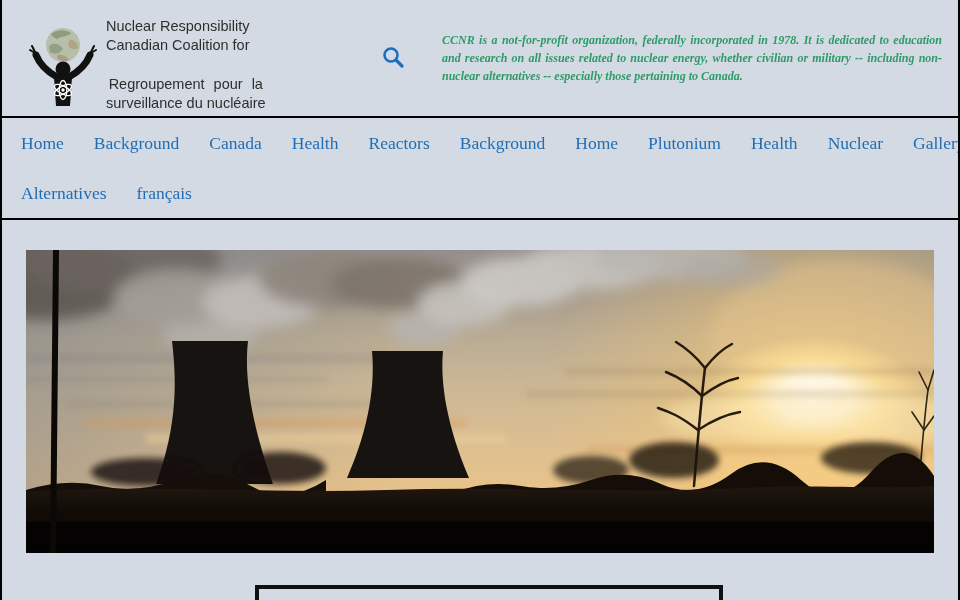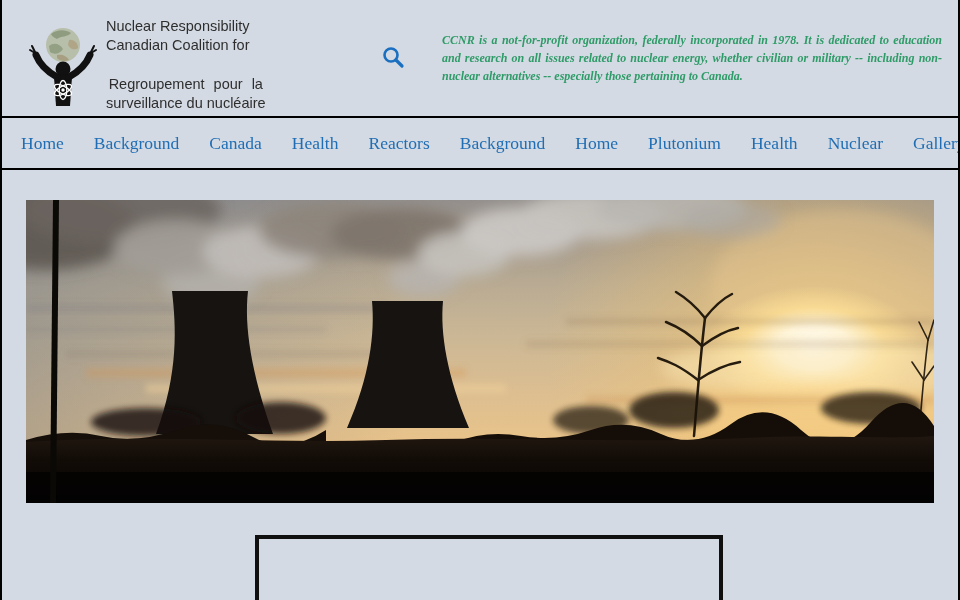--- a/index.html
+++ b/index.html
@@ -81,20 +81,24 @@
         <a href="#">Background</a>
         <a href="#">Canada</a>
         <a href="#">Health</a>
         <a href="#">Reactors</a>
         <a href="#">Background</a>
         <a href="#">Home</a>
         <a href="#">Plutonium</a>
         <a href="#">Health</a>
         <a href="#">Nuclear</a>
         <a href="#">Gallery</a>
+      </div>
+    <div class="nav-row">
+        <a href="#">Alternatives</a>
+        <a href="#">français</a>
       </div>
   </nav>
 
   <svg class="hero" viewBox="0 0 908 303" preserveAspectRatio="none" role="img" aria-label="Two nuclear cooling towers releasing steam, silhouetted against a sunset sky with bare trees">
     <defs>
       <linearGradient id="sky" x1="0" y1="0" x2="0" y2="1">
         <stop offset="0%" stop-color="#94908d"></stop>
         <stop offset="12%" stop-color="#a49a8d"></stop>
         <stop offset="28%" stop-color="#b9ab93"></stop>
         <stop offset="45%" stop-color="#cbb795"></stop>

